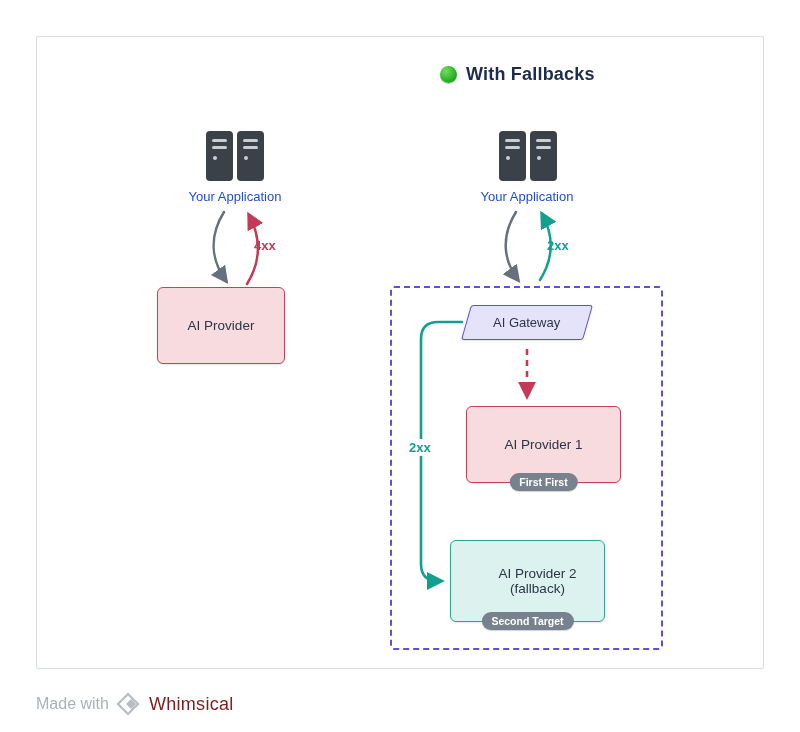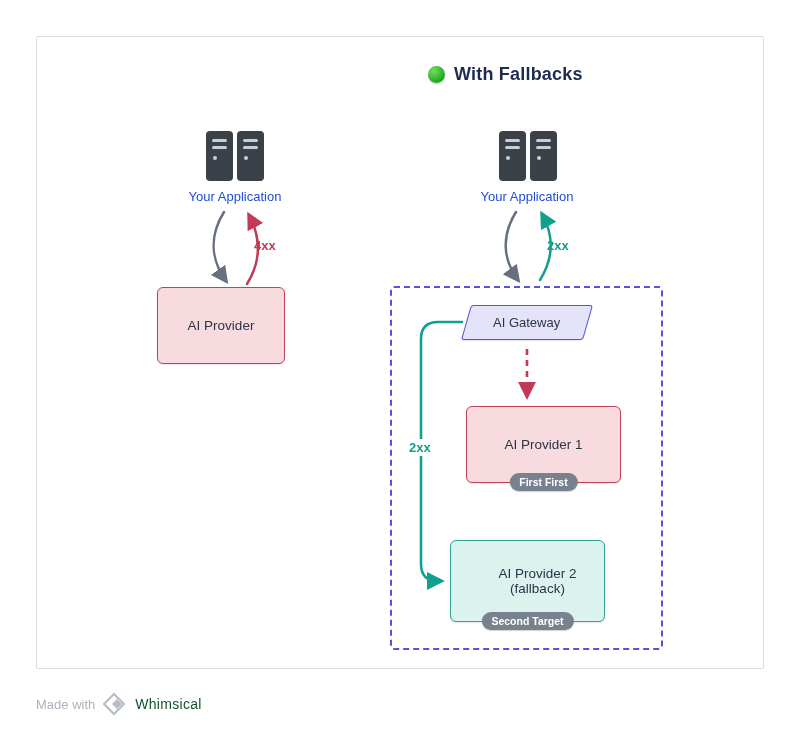--- a/index.html
+++ b/index.html
@@ -40,22 +40,22 @@
            box-shadow:0 1px 1px rgba(0,0,0,.18); }
 
   .status-label { position:absolute; font-size:13px; font-weight:bold; }
   .lbl-red  { color:#c23a56; }
   .lbl-teal { color:#12a08e; }
   .route-label { background:#ffffff; padding:1px 4px; }
 
   svg.overlay { position:absolute; left:0; top:0; width:800px; height:732px; pointer-events:none; }
 
   .footer { position:absolute; left:36px; top:692px; display:flex; align-items:center; gap:7px; }
-  .footer .made { font-size:13px; color:#aab2bc; }
-  .footer .brand { font-size:14px; color:#14532d; letter-spacing:.3px; }
+  .footer .made { font-size:16px; color:#aab2bc; }
+  .footer .brand { font-size:18px; color:#7f1d1d; letter-spacing:.3px; }
 </style>
 </head>
 <body>
 
 <div id="stage">
 
   <div class="card"></div>
 
   <svg class="overlay" viewBox="0 0 800 732">
     <defs>
@@ -94,21 +94,21 @@
   </svg>
 
   <div class="app-label" style="left:155px; top:189px;">Your Application</div>
 
   <span class="status-label lbl-red" style="left:254px; top:238px;">4xx</span>
 
   <div class="node node-pink" style="left:157px; top:287px; width:128px; height:77px;">
     <span>AI Provider</span>
   </div>
 
-  <div class="col-title" style="left:428px; top:64px;">
+  <div class="col-title" style="left:440px; top:64px;">
     <span class="dot dot-green"></span>
     <span class="txt">With Fallbacks</span>
   </div>
 
   <svg class="server-icon" style="left:499px; top:131px;" viewBox="0 0 58 50">
     <rect x="0" y="0" width="27" height="50" rx="4" fill="#3b4148"></rect>
     <rect x="31" y="0" width="27" height="50" rx="4" fill="#3b4148"></rect>
     <rect x="6" y="8" width="15" height="3" rx="1.5" fill="#c9ced4"></rect>
     <rect x="6" y="15" width="15" height="3" rx="1.5" fill="#c9ced4"></rect>
     <circle cx="9" cy="27" r="2" fill="#c9ced4"></circle>

